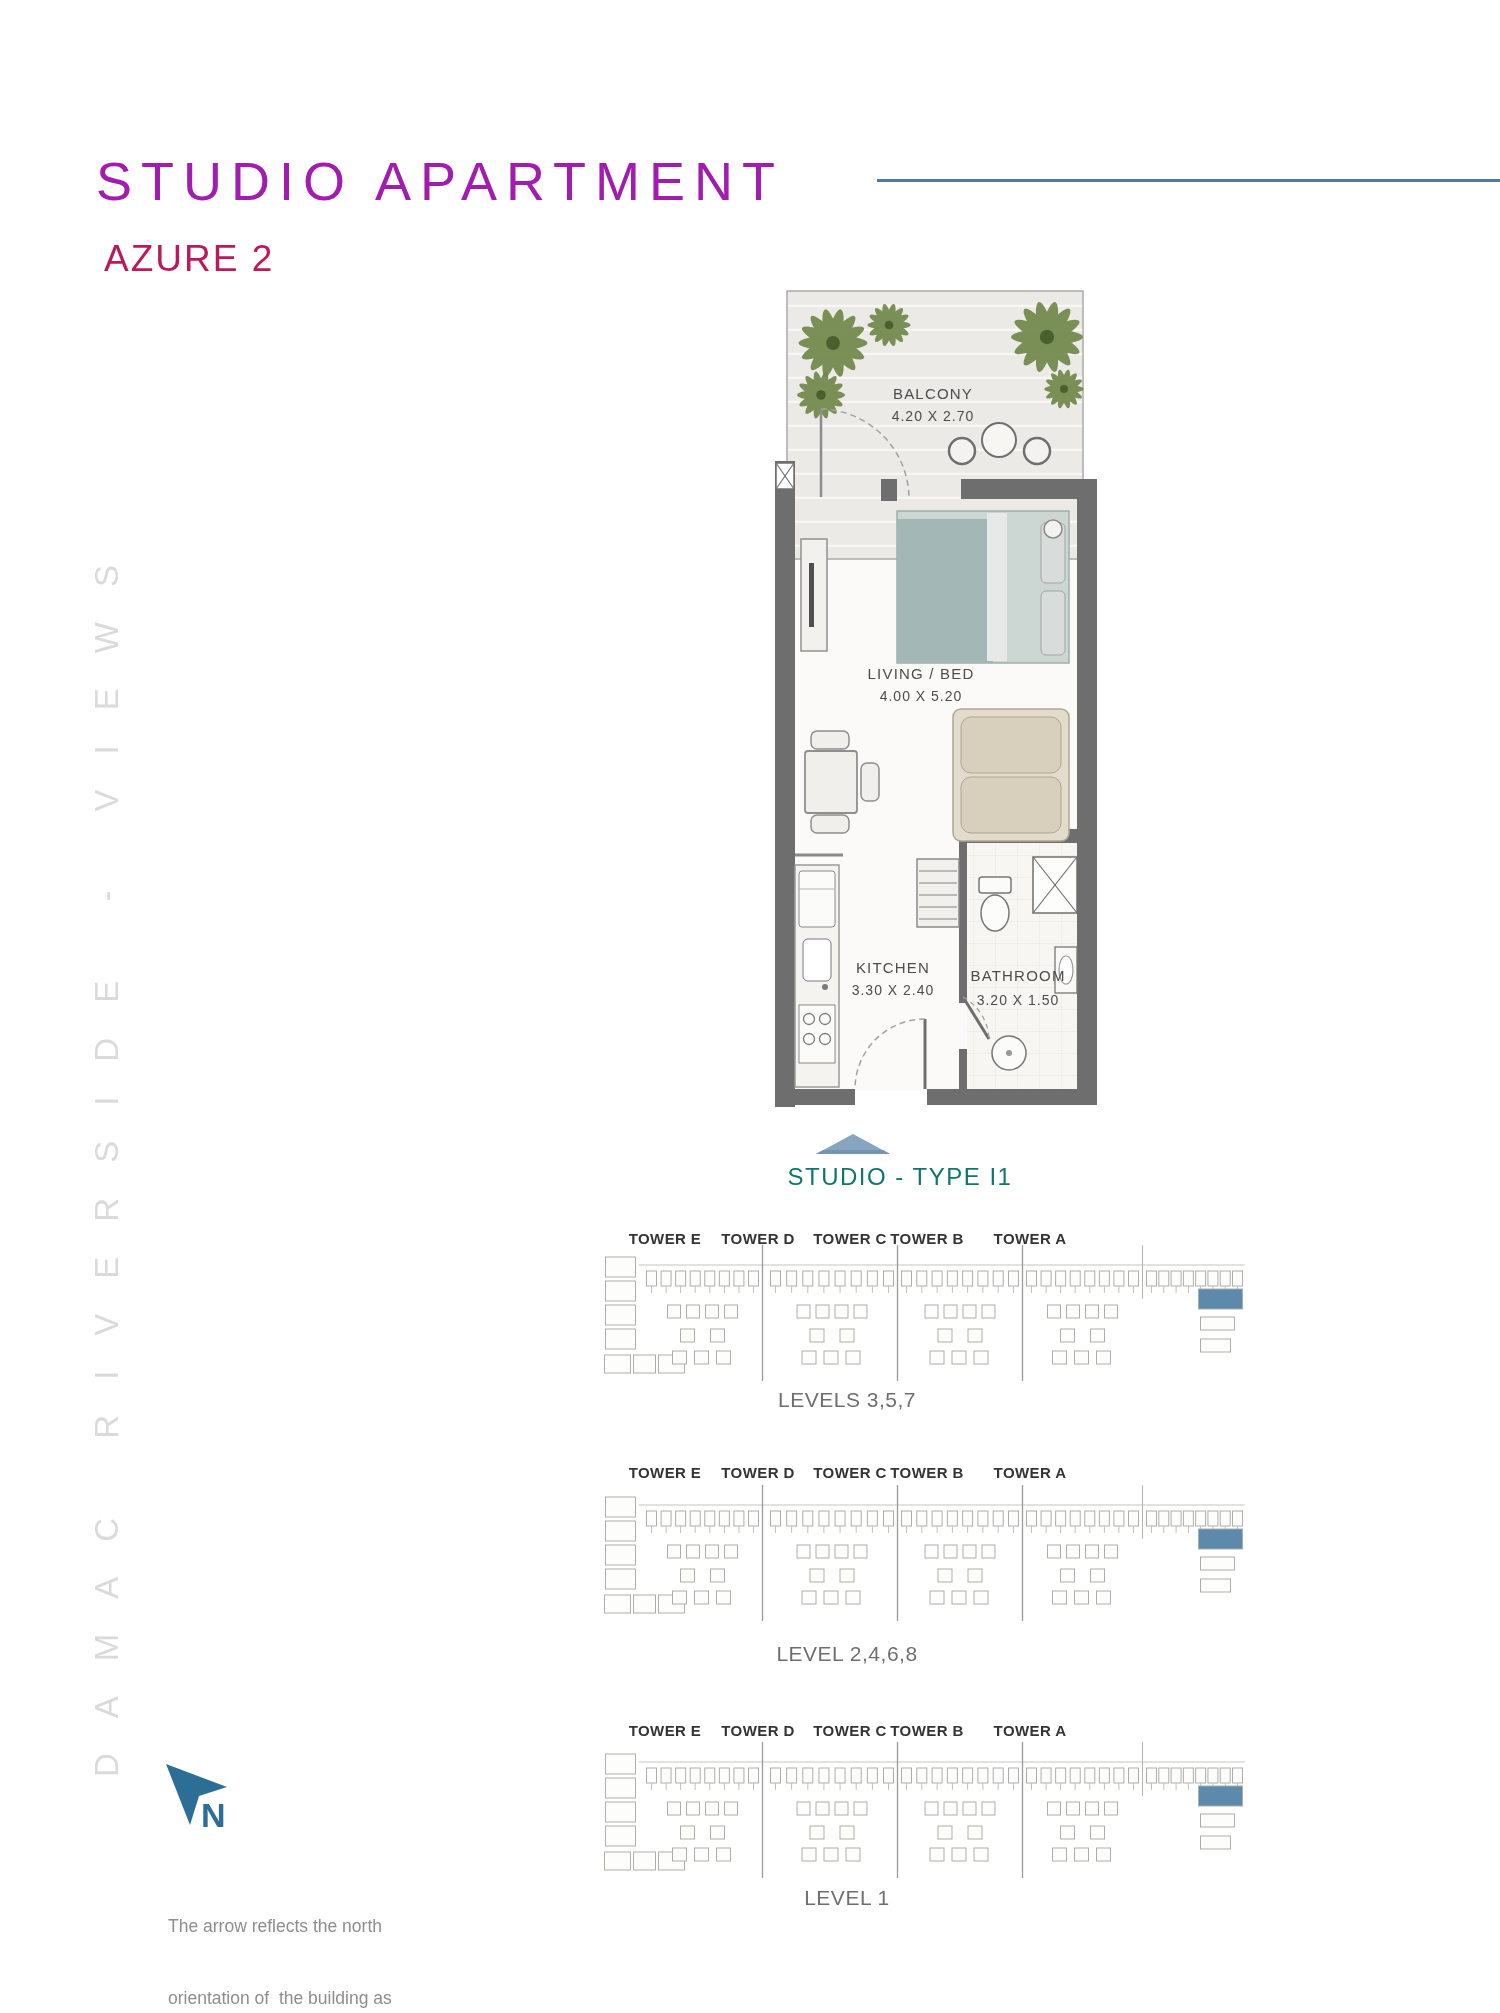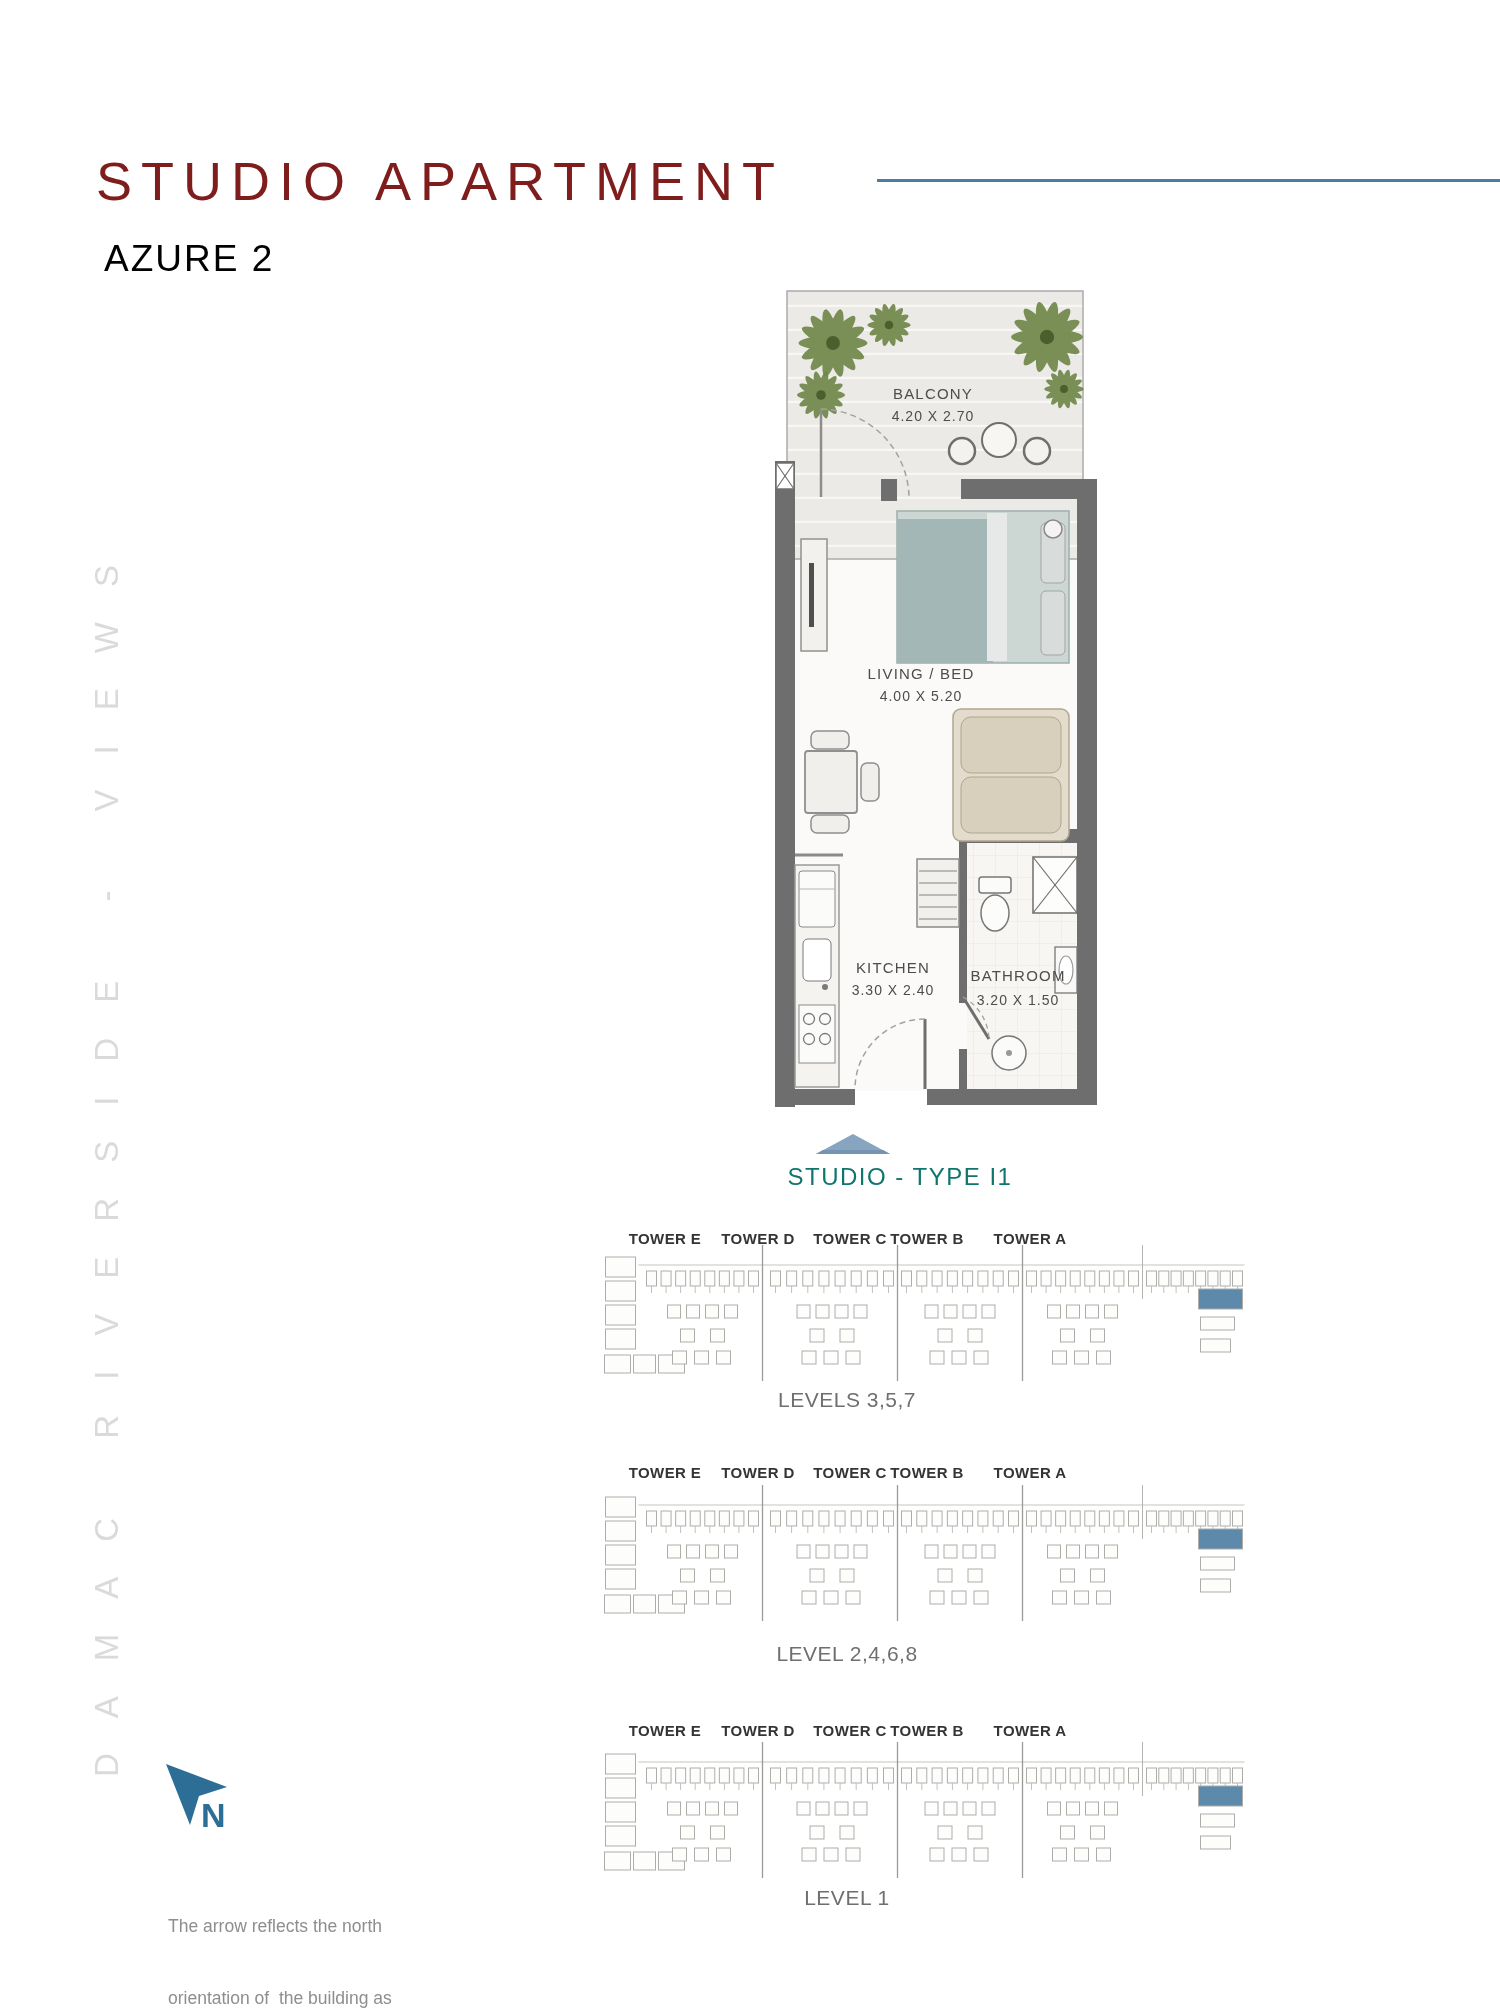--- a/index.html
+++ b/index.html
@@ -5,24 +5,24 @@
   * { margin:0; padding:0; box-sizing:border-box; }
   html,body { background:#ffffff; }
   .page {
     position:relative; width:1500px; height:2013px; background:#ffffff;
     font-family:"Liberation Sans", sans-serif; overflow:hidden;
   }
   .abs { position:absolute; }
 
   .page-title {
     left:96px; top:150px; font-size:54px; font-weight:400; letter-spacing:9px;
-    color:#7f1d1d; white-space:nowrap;
+    color:#a21caf; white-space:nowrap;
   }
   .title-rule { left:877px; top:179px; width:623px; height:3px; background:#4a7da1; }
-  .project-name { left:104px; top:238px; font-size:37px; font-weight:400; letter-spacing:2px; color:#000000; }
+  .project-name { left:104px; top:238px; font-size:37px; font-weight:400; letter-spacing:2px; color:#be185d; }
 
   .vertical-brand {
     left:88px; top:492px; height:1285px;
     writing-mode:vertical-rl; transform:rotate(180deg);
     font-size:33px; letter-spacing:35px; color:#dadada; white-space:nowrap;
   }
 
   .plan-wrap { left:735px; top:283px; width:340px; height:860px;margin-left:40px; }
 
   .type-pointer { left:815px; top:1133px; }

